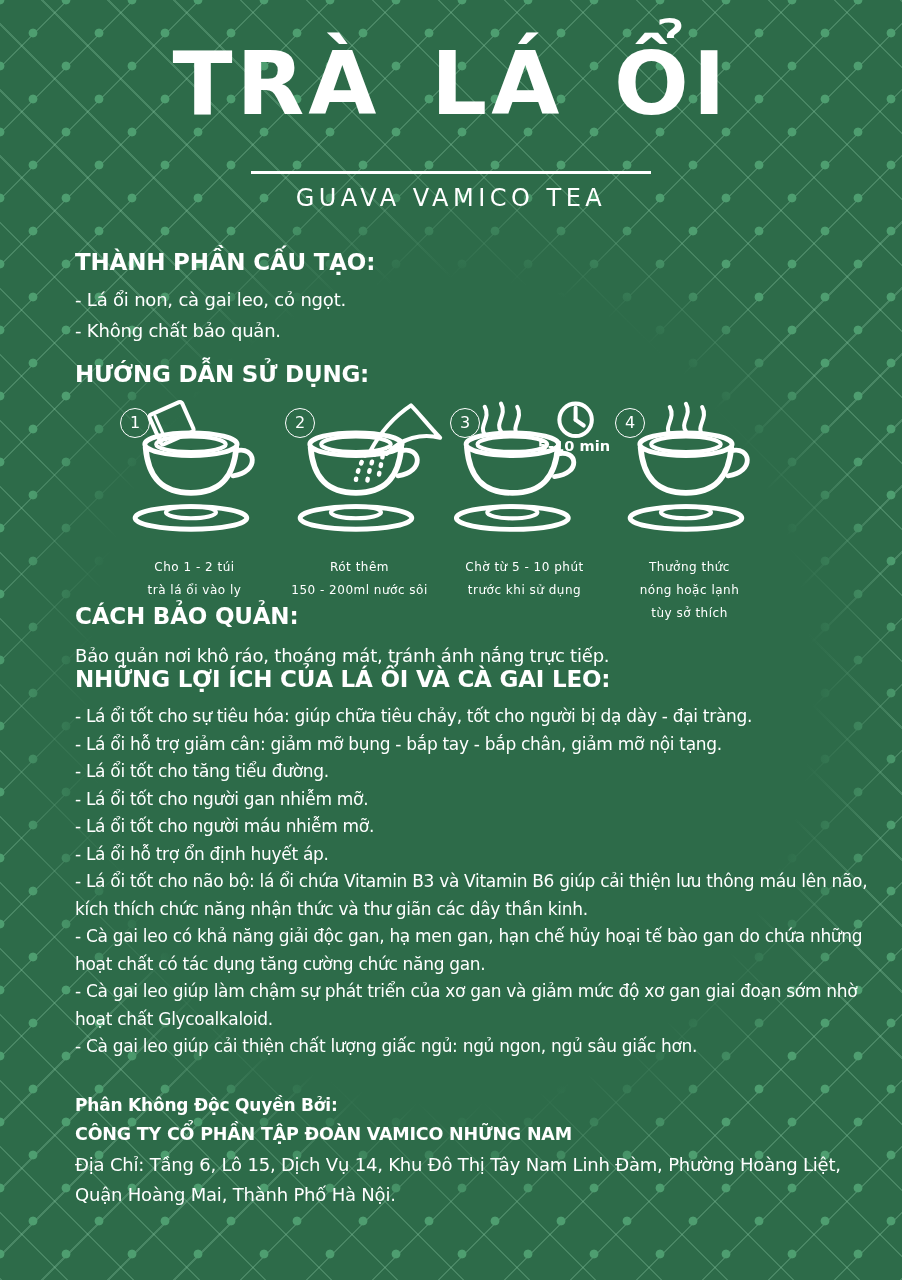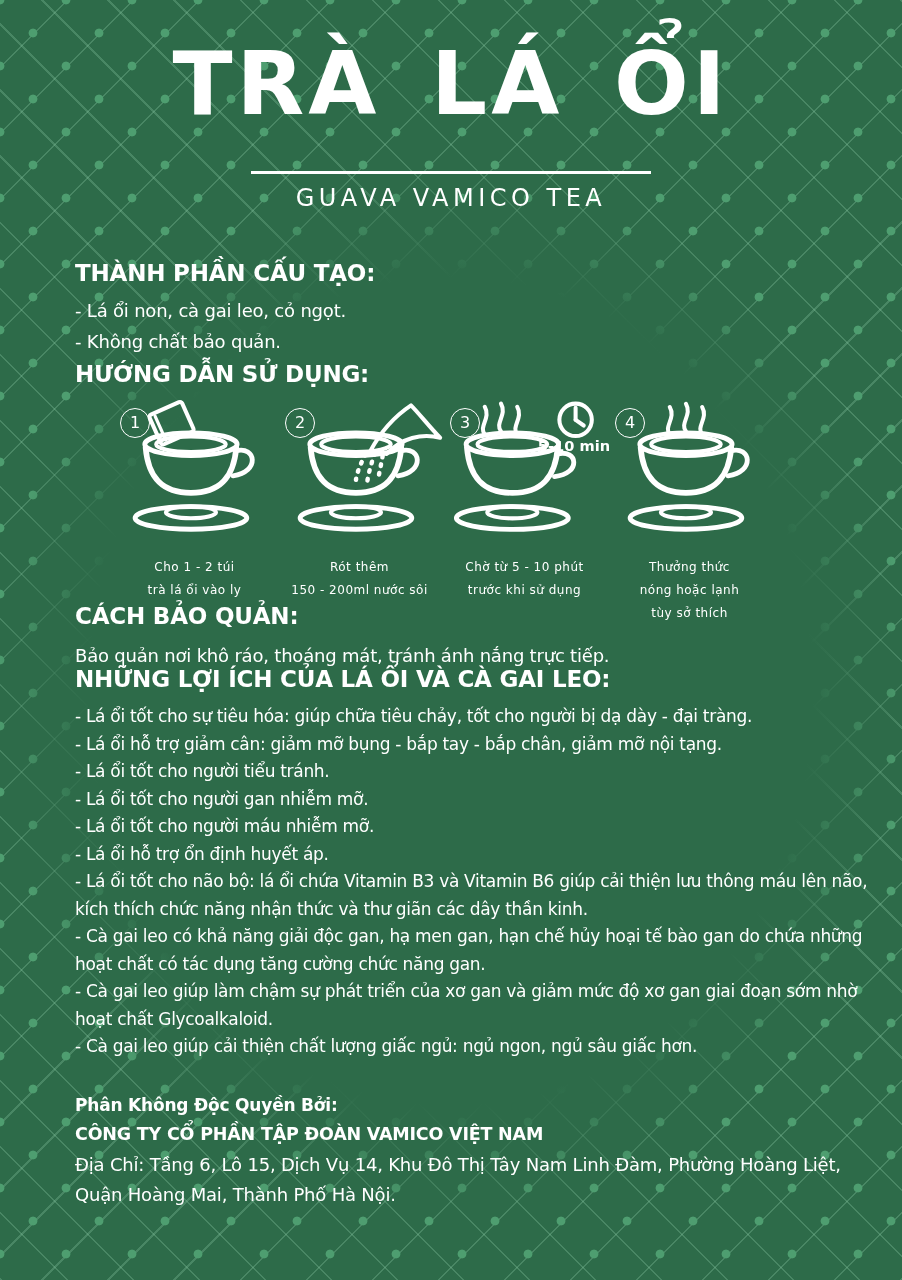--- a/index.html
+++ b/index.html
@@ -34,21 +34,21 @@
     font-size:24px;letter-spacing:4.5px;white-space:nowrap;
   }
 
   .sec{position:absolute;left:75px;width:806px;}
   .sec h2{
     margin:0;font-size:23px;font-weight:bold;letter-spacing:-0.2px;
     line-height:32px;white-space:nowrap;
   }
   .body-line{font-size:18px;line-height:31px;letter-spacing:-0.2px;}
 
-  .sec-ingredients{top:257px;}
+  .sec-ingredients{top:246px;}
   .sec-ingredients h2{margin-bottom:6px;}
 
   .sec-usage{top:358px;}
 
   .steps{position:absolute;top:398px;left:112px;width:678px;display:flex;}
   .step{width:165px;position:relative;display:flex;flex-direction:column;align-items:center;flex:0 0 165px;}
   .step-num{
     position:absolute;left:8px;top:10px;width:28px;height:28px;border:1.6px solid #ffffff;
     border-radius:50%;display:flex;align-items:center;justify-content:center;
     font-size:16px;line-height:1;
@@ -199,29 +199,29 @@
 
   <div class="sec sec-storage">
     <h2>CÁCH BẢO QUẢN:</h2>
     <div class="body-line">Bảo quản nơi khô ráo, thoáng mát, tránh ánh nắng trực tiếp.</div>
   </div>
 
   <div class="sec sec-benefits">
     <h2>NHỮNG LỢI ÍCH CỦA LÁ ỔI VÀ CÀ GAI LEO:</h2>
     <div class="benefit">- Lá ổi tốt cho sự tiêu hóa: giúp chữa tiêu chảy, tốt cho người bị dạ dày - đại tràng.</div>
     <div class="benefit">- Lá ổi hỗ trợ giảm cân: giảm mỡ bụng - bắp tay - bắp chân, giảm mỡ nội tạng.</div>
-    <div class="benefit">- Lá ổi tốt cho người tiểu tránh.</div>
+    <div class="benefit">- Lá ổi tốt cho tăng tiểu đường.</div>
     <div class="benefit">- Lá ổi tốt cho người gan nhiễm mỡ.</div>
     <div class="benefit">- Lá ổi tốt cho người máu nhiễm mỡ.</div>
     <div class="benefit">- Lá ổi hỗ trợ ổn định huyết áp.</div>
     <div class="benefit">- Lá ổi tốt cho não bộ: lá ổi chứa Vitamin B3 và Vitamin B6 giúp cải thiện lưu thông máu lên não, kích thích chức năng nhận thức và thư giãn các dây thần kinh.</div>
     <div class="benefit">- Cà gai leo có khả năng giải độc gan, hạ men gan, hạn chế hủy hoại tế bào gan do chứa những hoạt chất có tác dụng tăng cường chức năng gan.</div>
     <div class="benefit">- Cà gai leo giúp làm chậm sự phát triển của xơ gan và giảm mức độ xơ gan giai đoạn sớm nhờ hoạt chất Glycoalkaloid.</div>
     <div class="benefit">- Cà gai leo giúp cải thiện chất lượng giấc ngủ: ngủ ngon, ngủ sâu giấc hơn.</div>
   </div>
 
   <div class="sec footer">
     <div class="label">Phân Không Độc Quyền Bởi:</div>
-    <div class="company">CÔNG TY CỔ PHẦN TẬP ĐOÀN VAMICO VIỆT NAM</div>
+    <div class="company">CÔNG TY CỔ PHẦN TẬP ĐOÀN VAMICO NHỮNG NAM</div>
     <div class="address">Địa Chỉ: Tầng 6, Lô 15, Dịch Vụ 14, Khu Đô Thị Tây Nam Linh Đàm, Phường Hoàng Liệt, Quận Hoàng Mai, Thành Phố Hà Nội.</div>
   </div>
 
 </div>
 
 </body></html>

